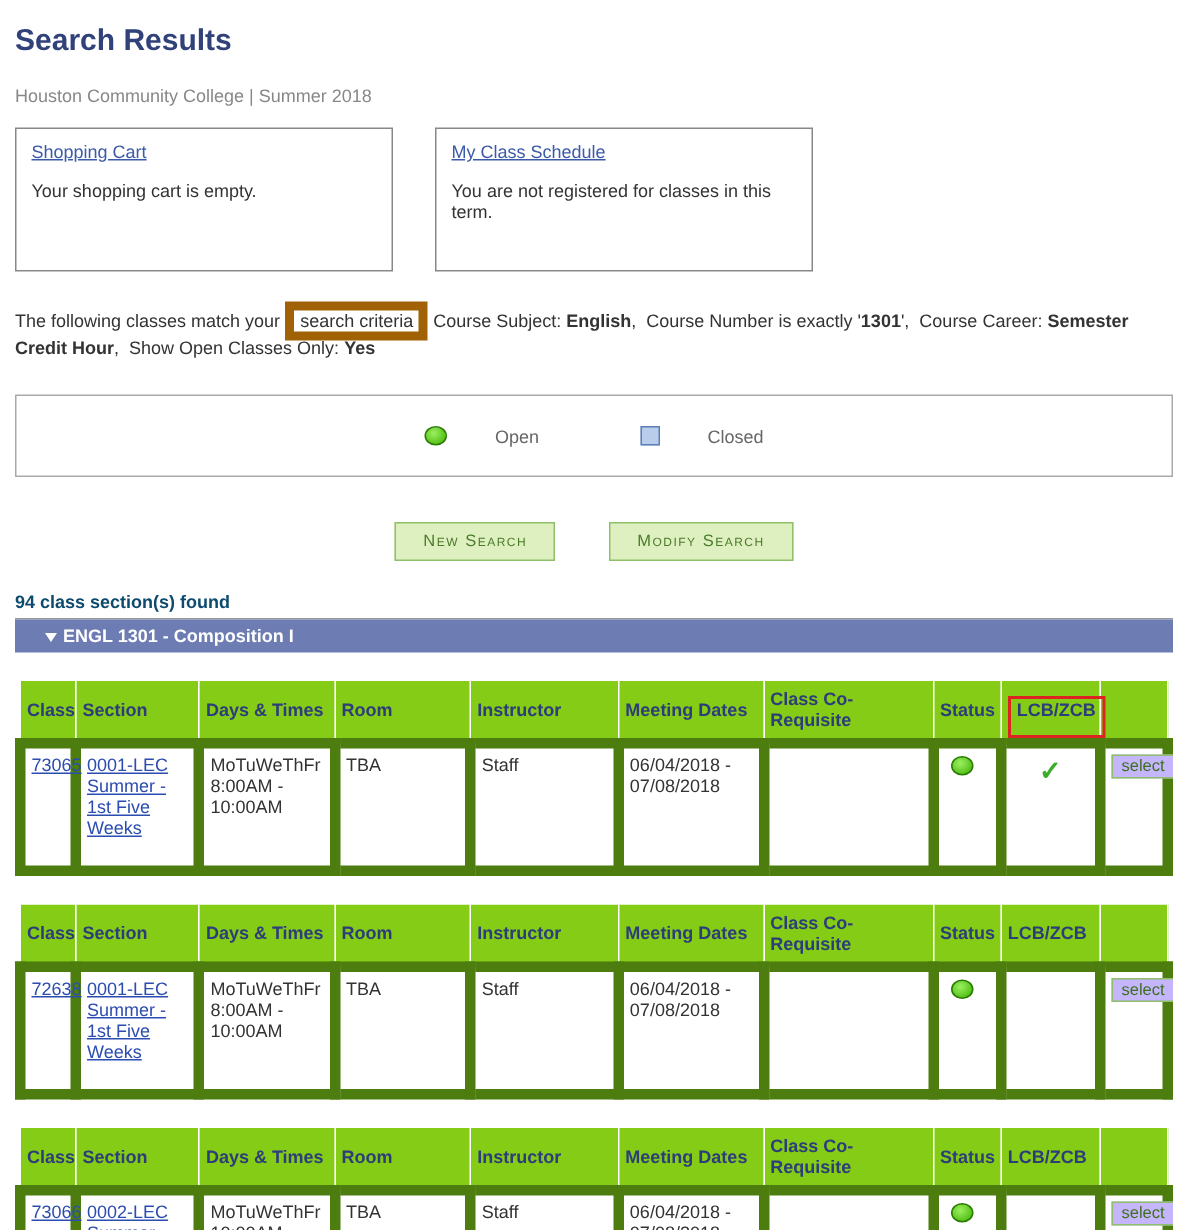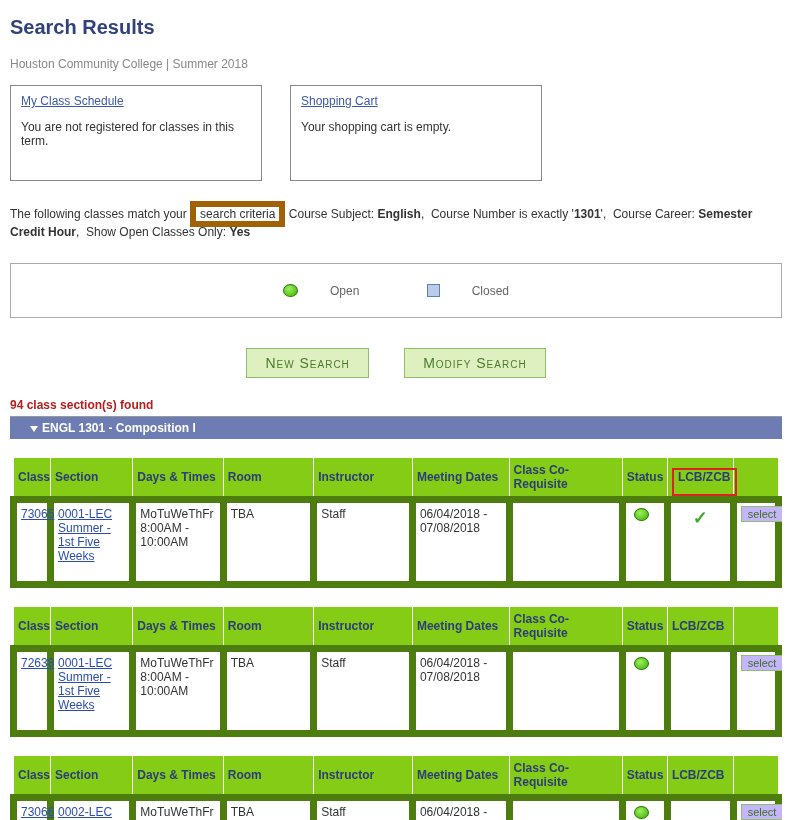--- a/index.html
+++ b/index.html
@@ -69,32 +69,32 @@
   }
   .closed-sq {
     width: 11px; height: 11px;
     background: #b9cdea;
     border: 1px solid #5b7fb9;
   }
   .btn-row { text-align: center; margin-bottom: 20px; }
   .btn {
     display: inline-block;
     font-family: Arial, sans-serif;
-    font-size: 14px;
+    font-size: 11px;
     letter-spacing: 1px;
     color: #4a7a2a;
     background: #dff0c0;
     border: 1px solid #8fbf6a;
     padding: 6px 18px;
     margin: 0 16px;
     cursor: pointer;
     font-variant: small-caps;
   }
   .found {
-    color: #b91c1c;
+    color: #0c4a6e;
     font-weight: bold;
     border-bottom: 1px solid #999;
     padding-bottom: 4px;
     margin-bottom: 0;
   }
   .course-header {
     background: #6d7db3;
     color: #fff;
     font-weight: bold;
     padding: 4px 20px;
@@ -169,26 +169,26 @@
 </style>
 </head>
 <body>
 
 <h1>Search Results</h1>
 
 <div class="subhead">Houston Community College | Summer 2018</div>
 
 <div class="panels">
   <div class="panel">
+    <a class="panel-title">Shopping Cart</a>
+    <div>Your shopping cart is empty.</div>
+  </div>
+  <div class="panel">
     <a class="panel-title">My Class Schedule</a>
     <div>You are not registered for classes in this term.</div>
-  </div>
-  <div class="panel">
-    <a class="panel-title">Shopping Cart</a>
-    <div>Your shopping cart is empty.</div>
   </div>
 </div>
 
 <div class="para">
   <span>The following classes match your</span>
   <span class="boxed">search criteria</span>
   <span>Course Subject:</span>
   <span class="bold">English</span>,&nbsp;
   <span>Course Number is exactly '</span><span class="bold">1301</span><span>',</span>&nbsp;
   <span>Course Career:</span>

